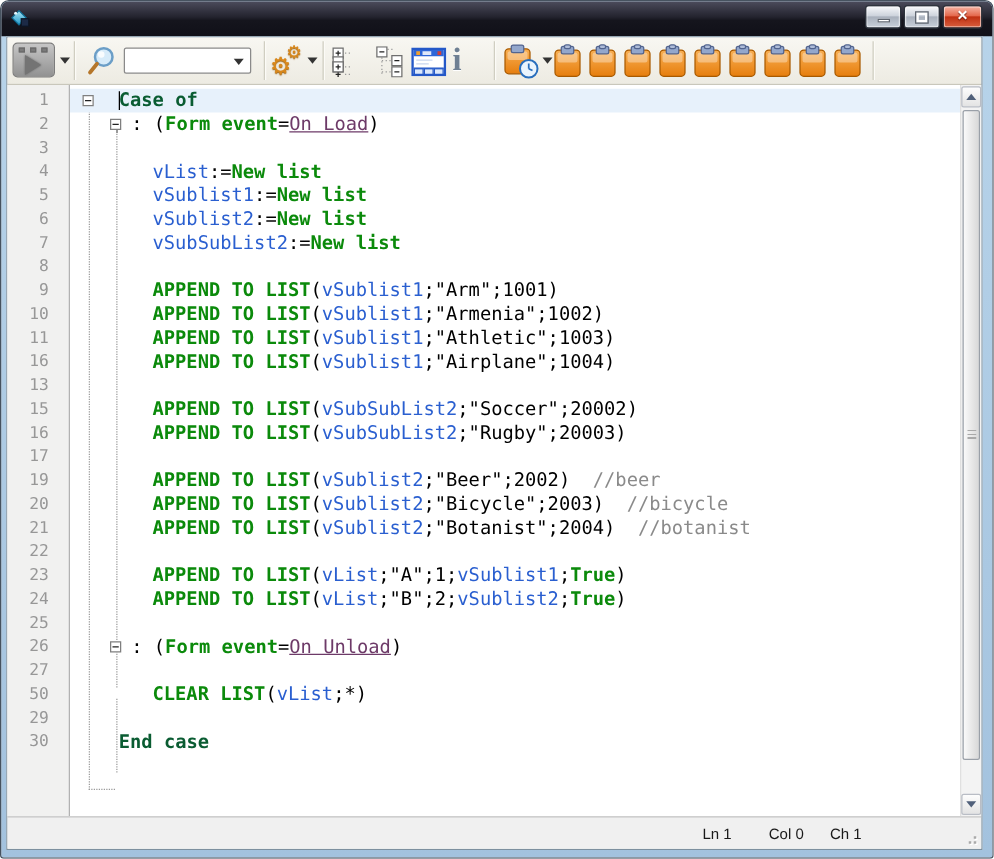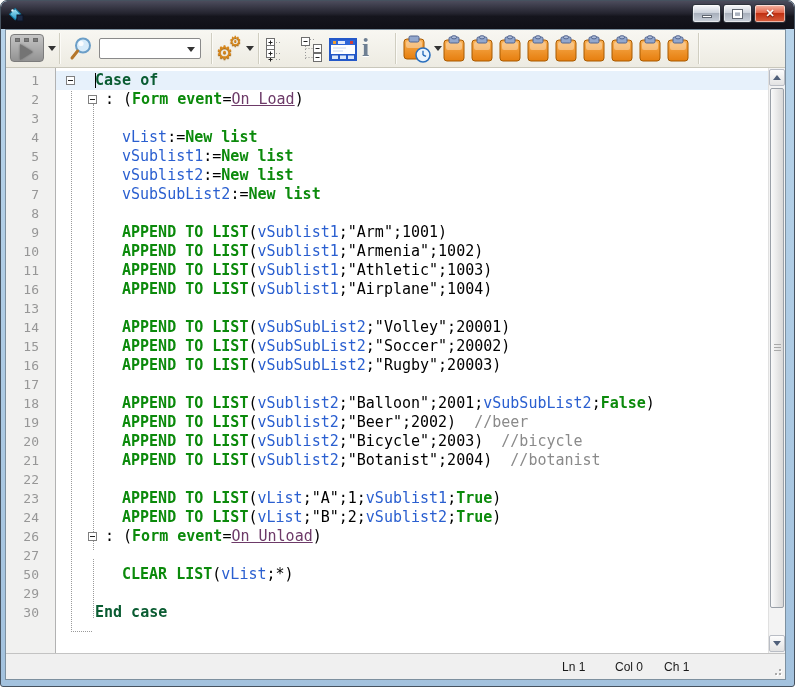--- a/index.html
+++ b/index.html
@@ -403,40 +403,32 @@
           </div>
           <div class="line">
             <span class="num">16</span>
             <span class="code ind2"><span class="cmd">APPEND TO LIST</span><span class="pl">(</span><span class="var">vSublist1</span><span class="pl">;"Airplane";1004)</span></span>
           </div>
           <div class="line">
             <span class="num">13</span>
             <span class="code ind2"></span>
           </div>
           <div class="line">
-            <span class="num">14</span>
-            <span class="code ind2"><span class="cmd">APPEND TO LIST</span><span class="pl">(</span><span class="var">vSubSubList2</span><span class="pl">;"Volley";20001)</span></span>
-          </div>
-          <div class="line">
             <span class="num">15</span>
             <span class="code ind2"><span class="cmd">APPEND TO LIST</span><span class="pl">(</span><span class="var">vSubSubList2</span><span class="pl">;"Soccer";20002)</span></span>
           </div>
           <div class="line">
             <span class="num">16</span>
             <span class="code ind2"><span class="cmd">APPEND TO LIST</span><span class="pl">(</span><span class="var">vSubSubList2</span><span class="pl">;"Rugby";20003)</span></span>
           </div>
           <div class="line">
             <span class="num">17</span>
             <span class="code ind2"></span>
           </div>
           <div class="line">
-            <span class="num">18</span>
-            <span class="code ind2"><span class="cmd">APPEND TO LIST</span><span class="pl">(</span><span class="var">vSublist2</span><span class="pl">;"Balloon";2001;</span><span class="var">vSubSubList2</span><span class="pl">;</span><span class="cmd">False</span><span class="pl">)</span></span>
-          </div>
-          <div class="line">
             <span class="num">19</span>
             <span class="code ind2"><span class="cmd">APPEND TO LIST</span><span class="pl">(</span><span class="var">vSublist2</span><span class="pl">;"Beer";2002)</span><span class="com">  //beer</span></span>
           </div>
           <div class="line">
             <span class="num">20</span>
             <span class="code ind2"><span class="cmd">APPEND TO LIST</span><span class="pl">(</span><span class="var">vSublist2</span><span class="pl">;"Bicycle";2003)</span><span class="com">  //bicycle</span></span>
           </div>
           <div class="line">
             <span class="num">21</span>
             <span class="code ind2"><span class="cmd">APPEND TO LIST</span><span class="pl">(</span><span class="var">vSublist2</span><span class="pl">;"Botanist";2004)</span><span class="com">  //botanist</span></span>
@@ -445,20 +437,24 @@
             <span class="num">22</span>
             <span class="code ind2"></span>
           </div>
           <div class="line">
             <span class="num">23</span>
             <span class="code ind2"><span class="cmd">APPEND TO LIST</span><span class="pl">(</span><span class="var">vList</span><span class="pl">;"A";1;</span><span class="var">vSublist1</span><span class="pl">;</span><span class="cmd">True</span><span class="pl">)</span></span>
           </div>
           <div class="line">
             <span class="num">24</span>
             <span class="code ind2"><span class="cmd">APPEND TO LIST</span><span class="pl">(</span><span class="var">vList</span><span class="pl">;"B";2;</span><span class="var">vSublist2</span><span class="pl">;</span><span class="cmd">True</span><span class="pl">)</span></span>
+          </div>
+          <div class="line">
+            <span class="num">25</span>
+            <span class="code ind2"></span>
           </div>
           <div class="line">
             <span class="num">26</span>
             <span class="code ind1"><span class="pl">: (</span><span class="cmd">Form event</span><span class="pl">=</span><span class="const">On Unload</span><span class="pl">)</span></span>
             <span class="fold" style="left: 82px;"></span>
           </div>
           <div class="line">
             <span class="num">27</span>
             <span class="code ind2"></span>
           </div>

